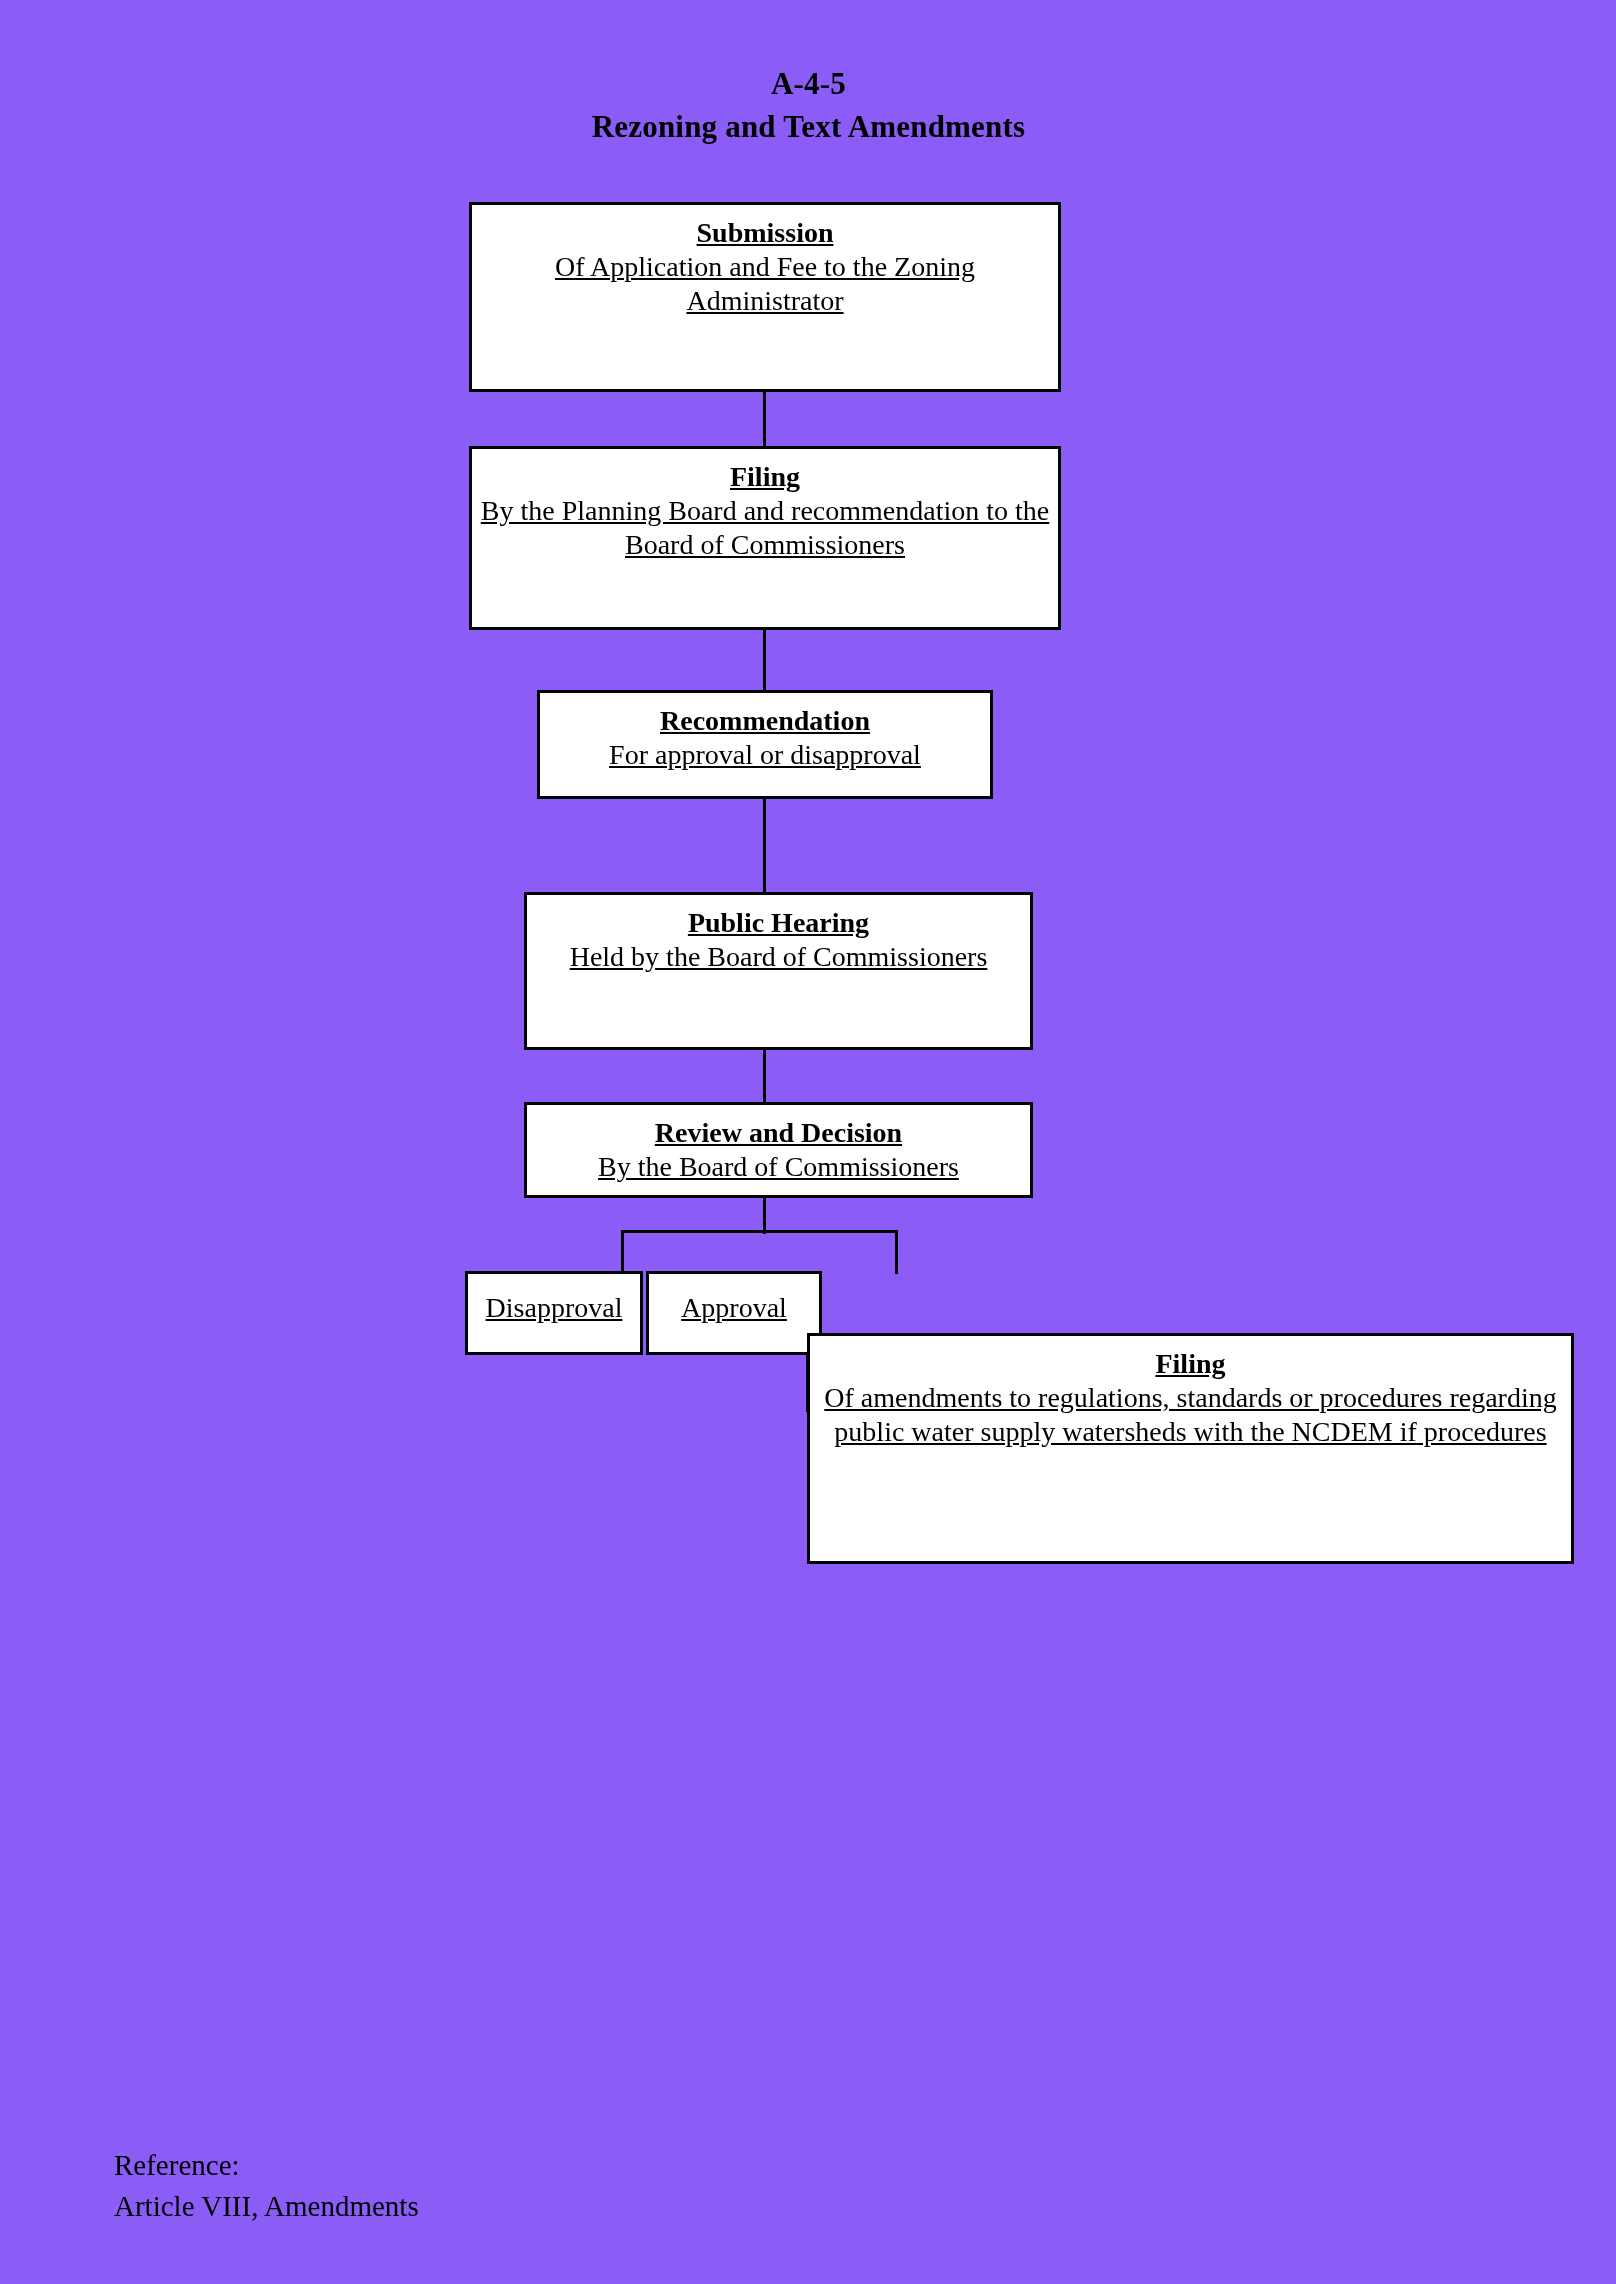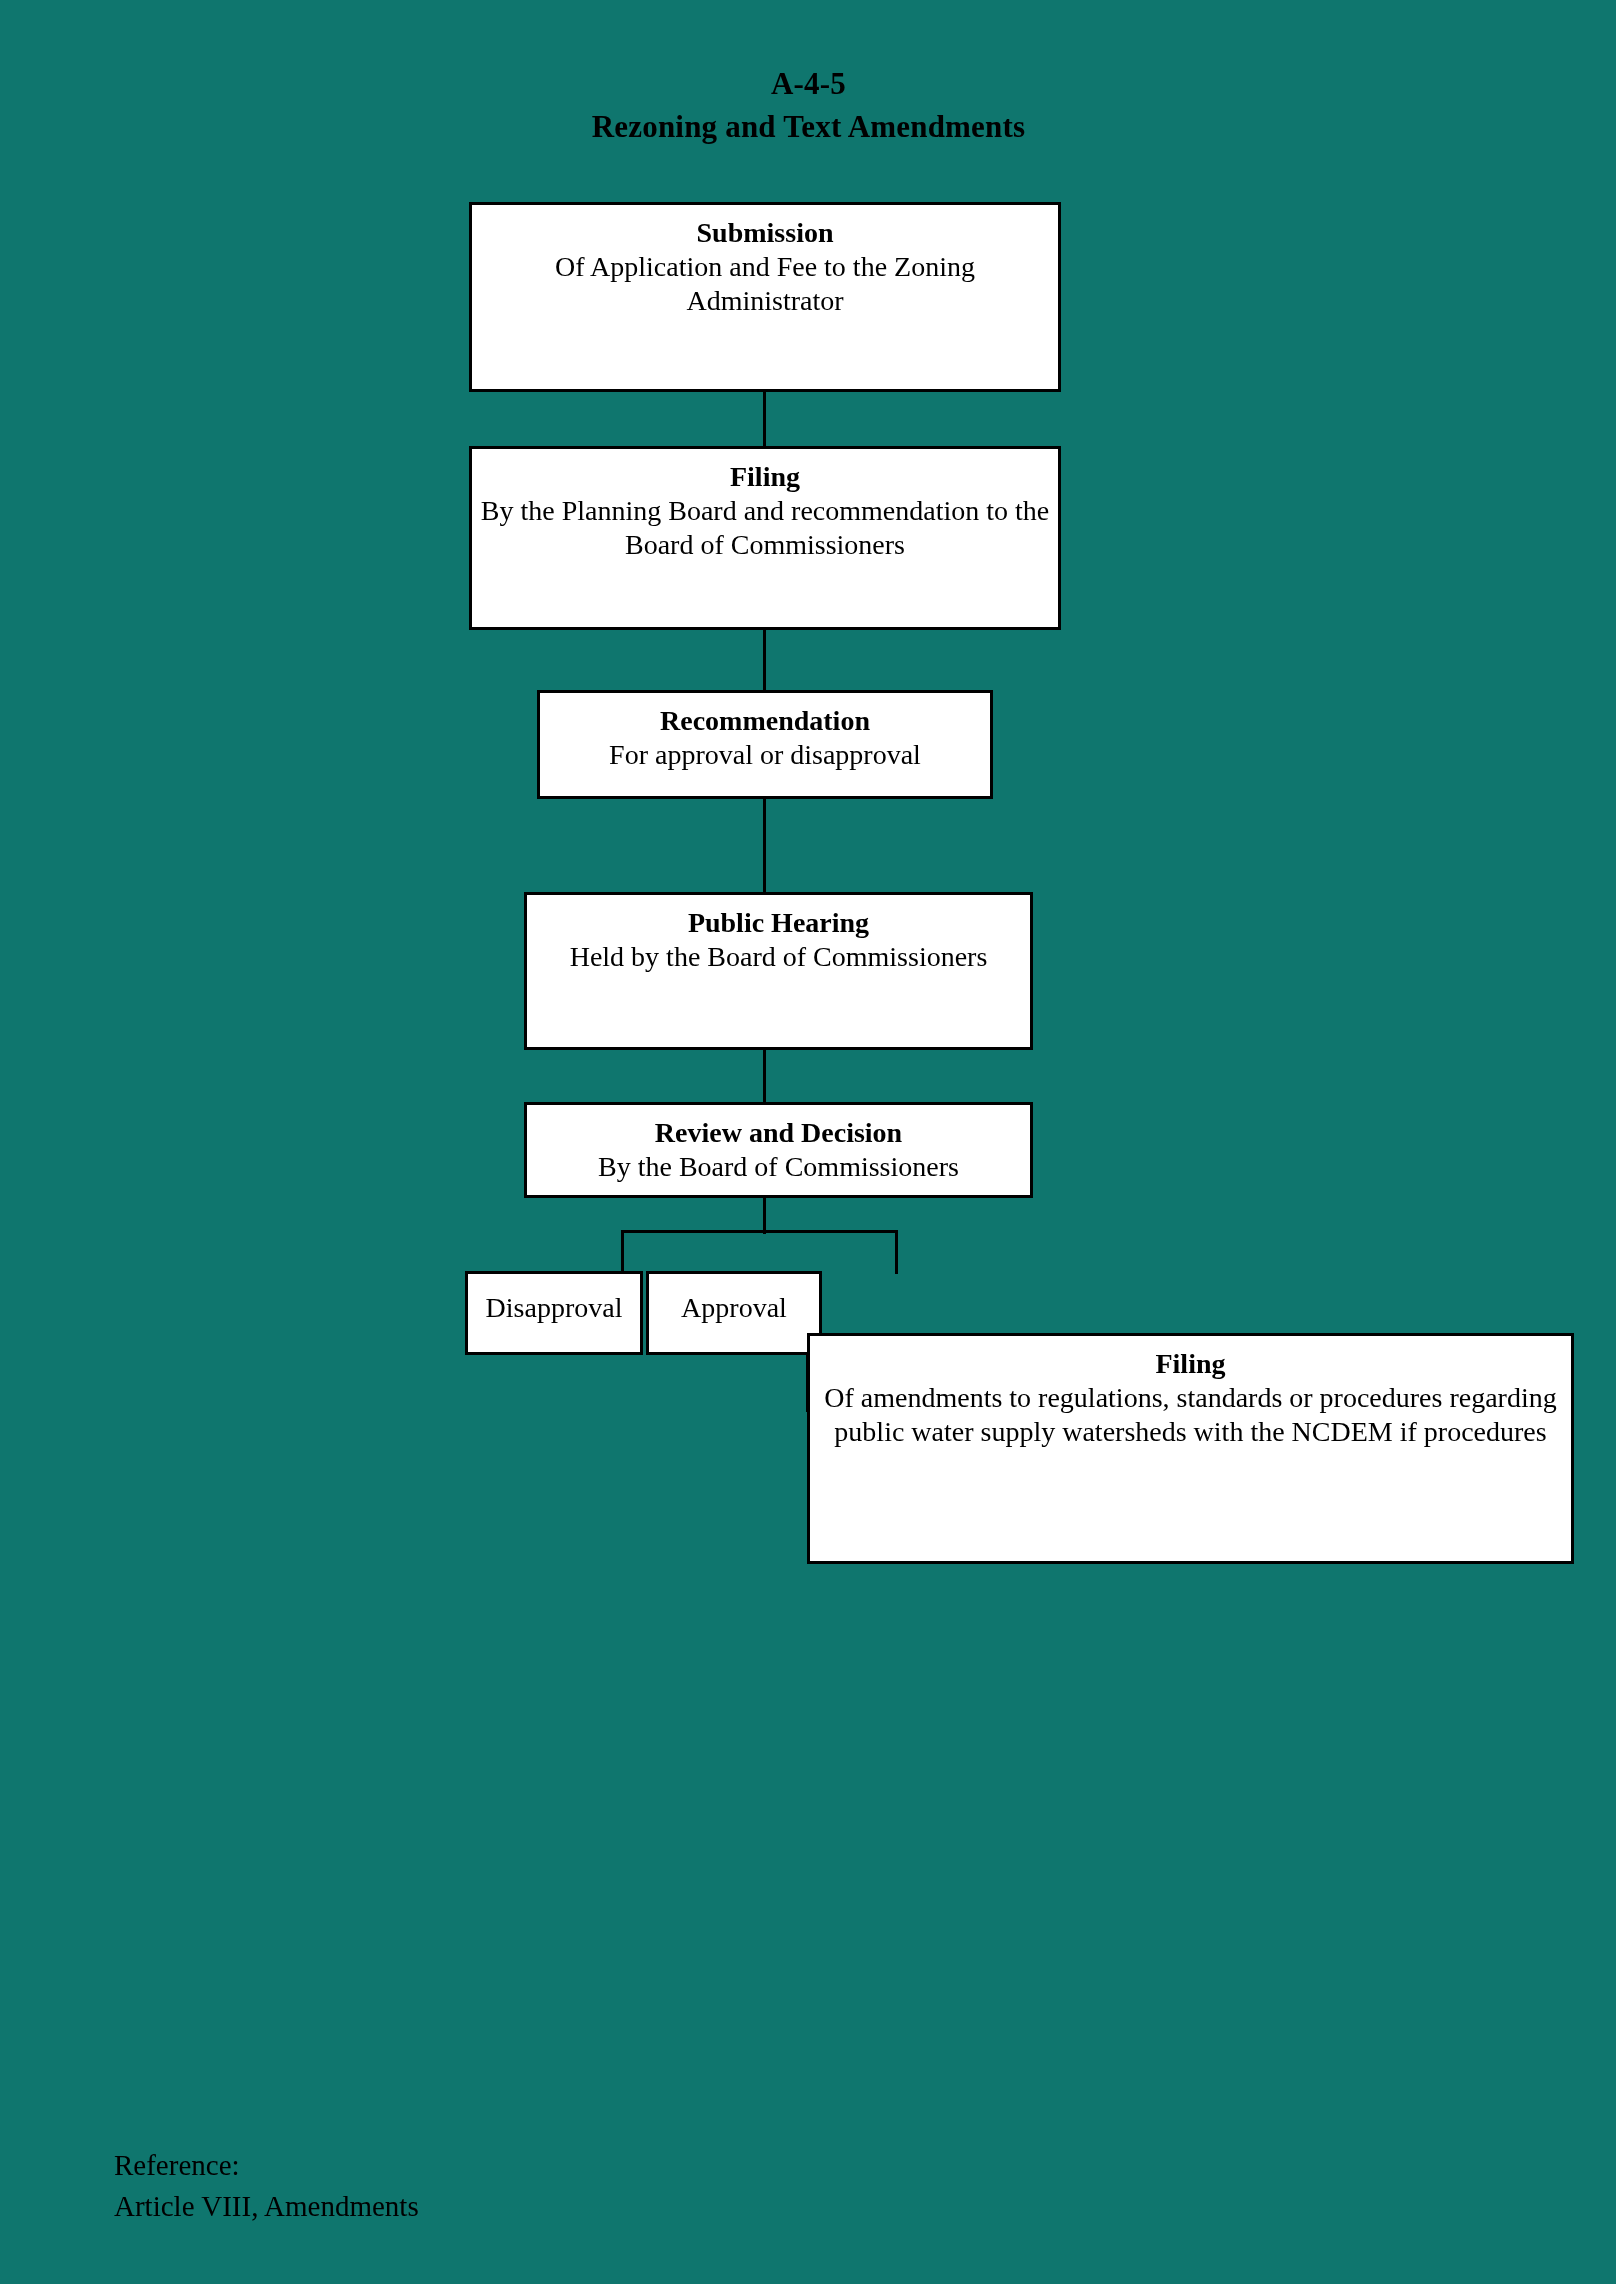--- a/index.html
+++ b/index.html
@@ -9,21 +9,21 @@
     background: #ffffff;
   }
   body {
     font-family: "Liberation Serif", "DejaVu Serif", serif;
     color: #000000;
   }
   #page {
     position: relative;
     width: 1617px;
     height: 2284px;
-    background: #0f766e;
+    background: #8b5cf6;
     overflow: hidden;
   }
 
   
   .doc-title {
     position: absolute;
     left: 0;
     width: 1617px;
     text-align: center;
     font-weight: bold;
@@ -36,20 +36,21 @@
 
   
   .node {
     position: absolute;
     box-sizing: border-box;
     border: 3.1px solid #000000;
     background: #ffffff;
     text-align: center;
     padding: 11px 7.9px 4.7px 7.9px;
     z-index: 2;
+    text-decoration: underline;
   }
   .node .t-head {
     display: block;
     font-weight: bold;
     font-size: 28px;
     line-height: 1.22;
     white-space: nowrap;
   }
   .node .t-body {
     display: block;

